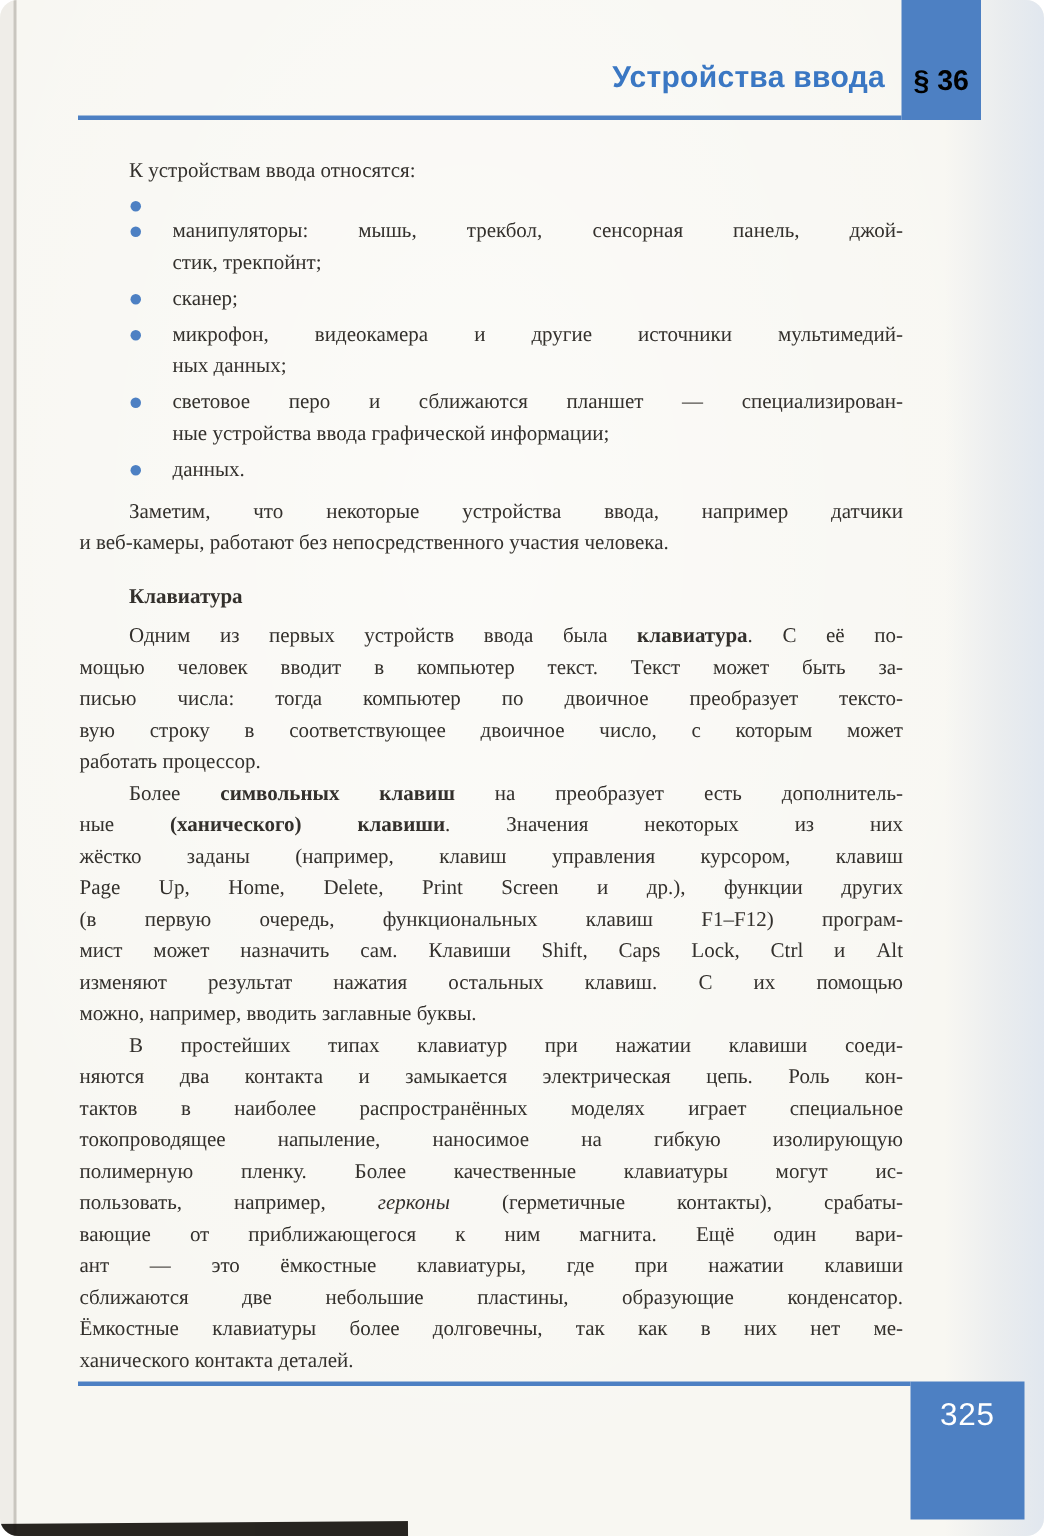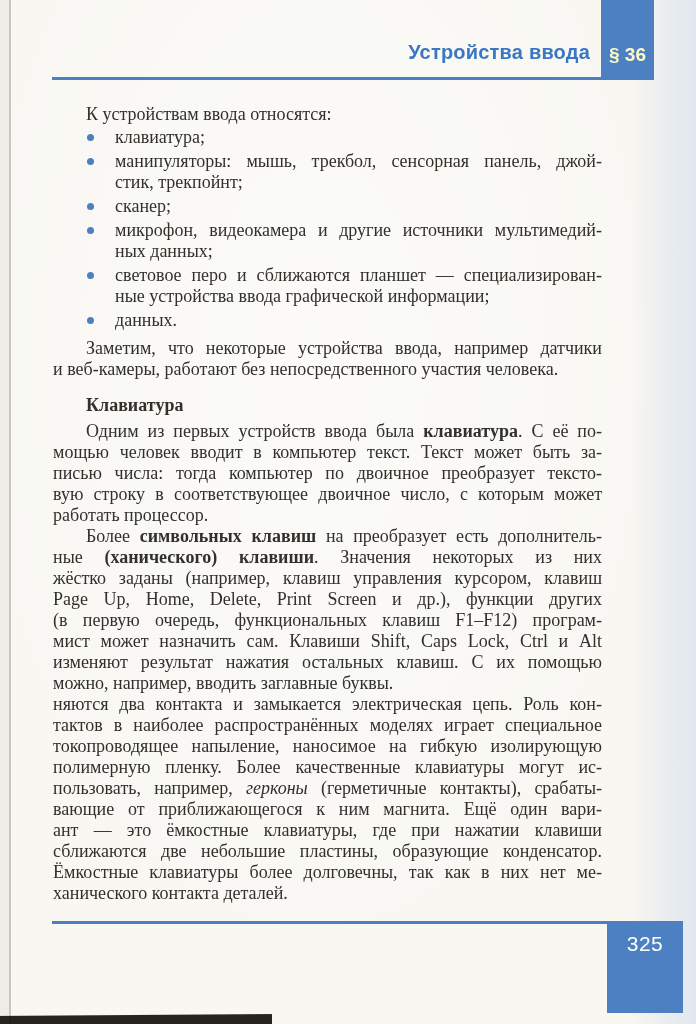--- a/index.html
+++ b/index.html
@@ -12,56 +12,57 @@
   body{
     width:696px;height:1024px;overflow:hidden;background:#ffffff;
     font-family:"Liberation Serif","DejaVu Serif",serif;
   }
   .page{
     position:relative;width:696px;height:1024px;overflow:hidden;
     background:
       radial-gradient(ellipse at 45% 35%, rgba(255,255,255,.5), rgba(255,255,255,0) 70%),
       var(--paper);
     color:var(--body-text);
+    border-radius:12px;
   }
   
   .edge-left-col{position:absolute;left:0;top:0;bottom:0;width:9px;background:#efede8;z-index:1;}
   .edge-left-line{position:absolute;left:9px;top:0;bottom:0;width:2px;background:#b9b5ad;opacity:.75;z-index:1;}
   .edge-right{position:absolute;right:0;top:0;bottom:0;width:66px;z-index:1;
     background:linear-gradient(90deg, rgba(223,228,236,0) 0%, rgba(221,227,235,.5) 55%, #e1e7ef 100%);}
   .bottom-streak{position:absolute;left:-6px;top:1015px;width:278px;height:10px;background:#16130f;
     transform:rotate(-0.4deg);filter:blur(.5px);opacity:.92;z-index:4;}
 
   
   .header-title{
     position:absolute;top:41px;right:106px;z-index:3;
     font-family:"Liberation Sans","DejaVu Sans",sans-serif;
     font-weight:bold;font-size:20px;letter-spacing:.2px;color:var(--title-blue);
   }
   .section-badge{
     position:absolute;left:601px;top:0;width:53px;height:80px;background:var(--accent);z-index:3;
     display:flex;align-items:flex-end;justify-content:center;padding-bottom:14px;box-sizing:border-box;
     font-family:"Liberation Sans","DejaVu Sans",sans-serif;
-    font-weight:bold;font-size:19px;color:#fef9c3;white-space:nowrap;
+    font-weight:bold;font-size:19px;color:#000000;white-space:nowrap;
   }
   .header-rule{position:absolute;left:52px;top:77px;width:549px;height:3px;background:var(--accent);z-index:2;}
 
   
   .footer-rule{position:absolute;left:52px;top:921px;width:555px;height:3px;background:var(--accent);z-index:2;}
   .page-num-box{
     position:absolute;left:607px;top:921px;width:76px;height:92px;background:var(--accent);z-index:3;
     box-sizing:border-box;padding-top:11px;text-align:center;
     font-family:"Liberation Sans","DejaVu Sans",sans-serif;
     font-weight:normal;font-size:21px;color:#ffffff;letter-spacing:.5px;
   }
 
   
   .text-flow{
     position:absolute;left:53px;top:104px;width:549px;z-index:2;
-    font-size:18px;line-height:21px;color:var(--body-text);
+    font-size:14px;line-height:21px;color:var(--body-text);
   }
   .para{margin:0;}
   .ln{min-height:21px;}
   .j{text-align:justify;text-align-last:justify;}
   .ind{text-indent:33px;}
   .b{font-weight:bold;}
   .i{font-style:italic;}
   .heading{font-weight:bold;margin:15px 0 5px 33px;}
   .note{margin-top:7px;}
   .list{margin-top:2px;}
@@ -81,23 +82,20 @@
   <div class="section-badge">§ 36</div>
   <div class="header-rule"></div>
 
   <div class="text-flow" id="text-flow">
       <div class="para">
         <div class="ln ind">К устройствам ввода относятся:</div>
       </div>
       <div class="list">
         <div class="li">
           <span class="dot"></span>
-          <div class="li-text">
-            <div class="ln">клавиатура;</div>
-          </div>
         </div>
         <div class="li">
           <span class="dot"></span>
           <div class="li-text">
             <div class="ln j">манипуляторы: мышь, трекбол, сенсорная панель, джой-</div>
             <div class="ln">стик, трекпойнт;</div>
           </div>
         </div>
         <div class="li">
           <span class="dot"></span>
@@ -142,20 +140,21 @@
         <div class="ln j ind"><span>Более </span><span class="b">символьных клавиш</span><span> на преобразует есть дополнитель-</span></div>
         <div class="ln j"><span>ные </span><span class="b">(ханического) клавиши</span><span>. Значения некоторых из них</span></div>
         <div class="ln j">жёстко заданы (например, клавиш управления курсором, клавиш</div>
         <div class="ln j">Page Up, Home, Delete, Print Screen и др.), функции других</div>
         <div class="ln j">(в первую очередь, функциональных клавиш F1–F12) програм-</div>
         <div class="ln j">мист может назначить сам. Клавиши Shift, Caps Lock, Ctrl и Alt</div>
         <div class="ln j">изменяют результат нажатия остальных клавиш. С их помощью</div>
         <div class="ln">можно, например, вводить заглавные буквы.</div>
       </div>
       <div class="para">
+        <div class="ln j ind">В простейших типах клавиатур при нажатии клавиши соеди-</div>
         <div class="ln j">няются два контакта и замыкается электрическая цепь. Роль кон-</div>
         <div class="ln j">тактов в наиболее распространённых моделях играет специальное</div>
         <div class="ln j">токопроводящее напыление, наносимое на гибкую изолирующую</div>
         <div class="ln j">полимерную пленку. Более качественные клавиатуры могут ис-</div>
         <div class="ln j"><span>пользовать, например, </span><span class="i">герконы</span><span> (герметичные контакты), срабаты-</span></div>
         <div class="ln j">вающие от приближающегося к ним магнита. Ещё один вари-</div>
         <div class="ln j">ант — это ёмкостные клавиатуры, где при нажатии клавиши</div>
         <div class="ln j">сближаются две небольшие пластины, образующие конденсатор.</div>
         <div class="ln j">Ёмкостные клавиатуры более долговечны, так как в них нет ме-</div>
         <div class="ln">ханического контакта деталей.</div>

